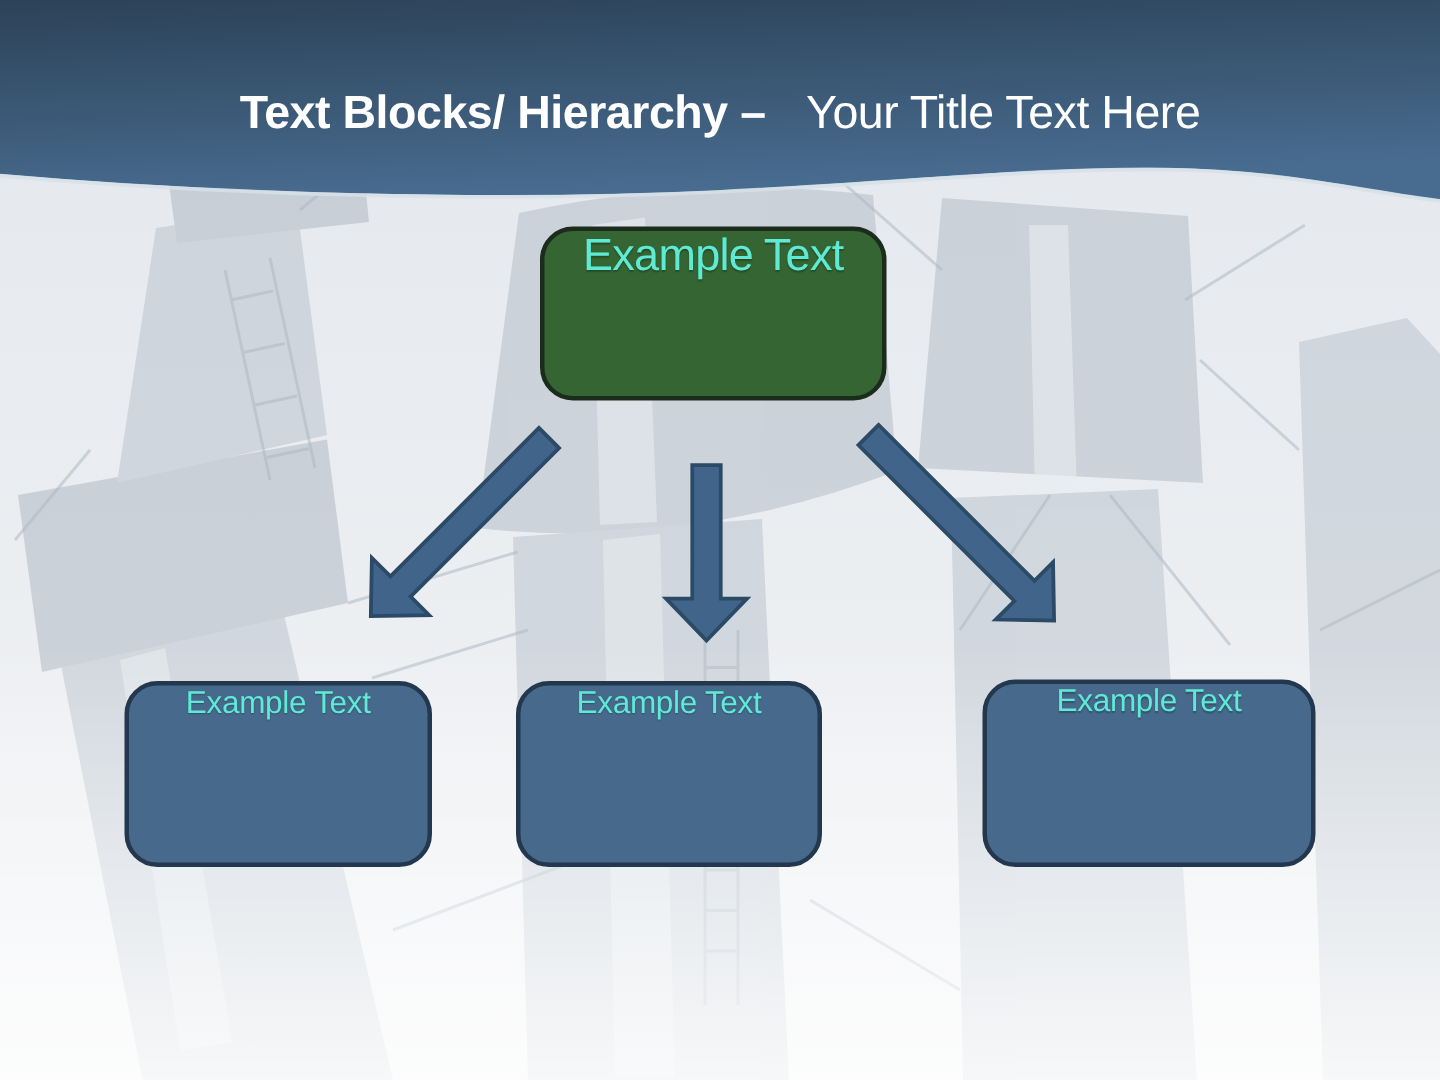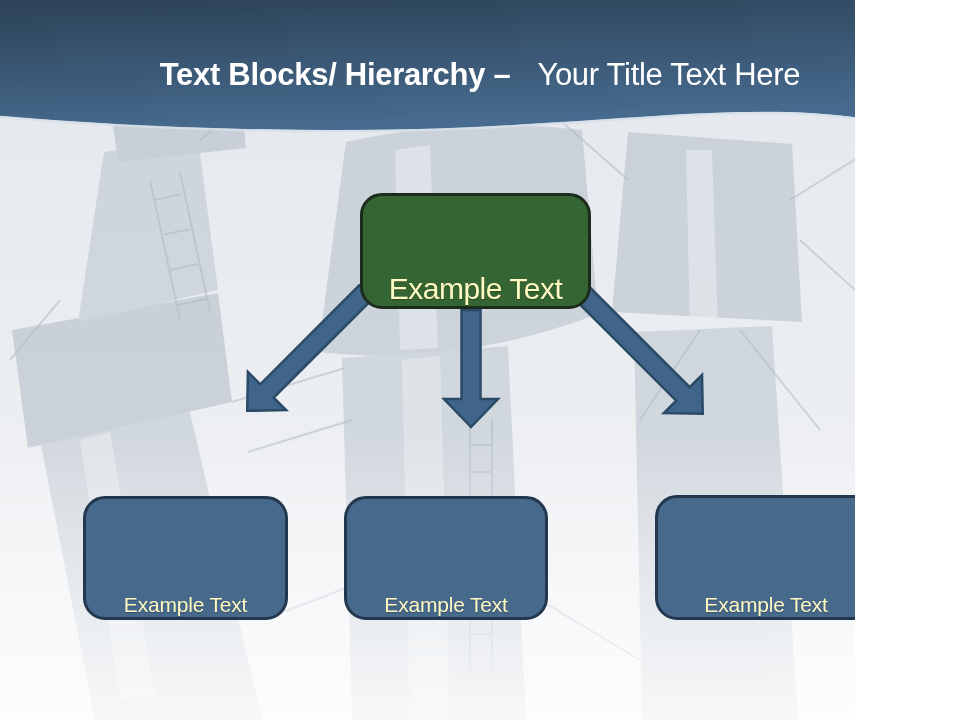--- a/index.html
+++ b/index.html
@@ -1,34 +1,33 @@
 <!DOCTYPE html>
 <html><head>
 <meta charset="utf-8">
 <style>
   html,body{margin:0;padding:0;}
   .slide{
-    position:relative; width:855px; height:720px; overflow:hidden;
+    position:relative; width:960px; height:720px; overflow:hidden;
     background:#E9ECF0;
     font-family:"Liberation Sans", sans-serif;
   }
   .bg-svg, .header-svg, .arrows-svg{ position:absolute; left:0; top:0; }
   .title{
     position:absolute; left:0; top:0; width:960px; height:150px;
     display:flex; align-items:center; justify-content:center;
     color:#FFFFFF; font-size:31px; letter-spacing:-0.3px; white-space:nowrap;
   }
   .title .bold{ font-weight:700; }
   .title .reg{ font-weight:400; margin-left:27px; }
   .node{
     position:absolute; box-sizing:border-box;
-    display:flex; align-items:flex-end; justify-content:center;
-    color:#fef9c3; border-radius:22px; text-align:center;
+    display:flex; align-items:flex-start; justify-content:center;
+    color:#5eead4; border-radius:22px; text-align:center;
     text-shadow:0 1px 1px rgba(0,0,0,0.25);
-    margin-top:42px;
   }
   .node.parent{
     left:360px; top:151px; width:231px; height:116px;
     background:#356532; border:3px solid #1C2C1C;
     font-size:30px; letter-spacing:-0.5px;
   }
   .node.child{
     background:#46698C; border:3px solid #23384E;
     font-size:21px; letter-spacing:-0.2px;
   }

